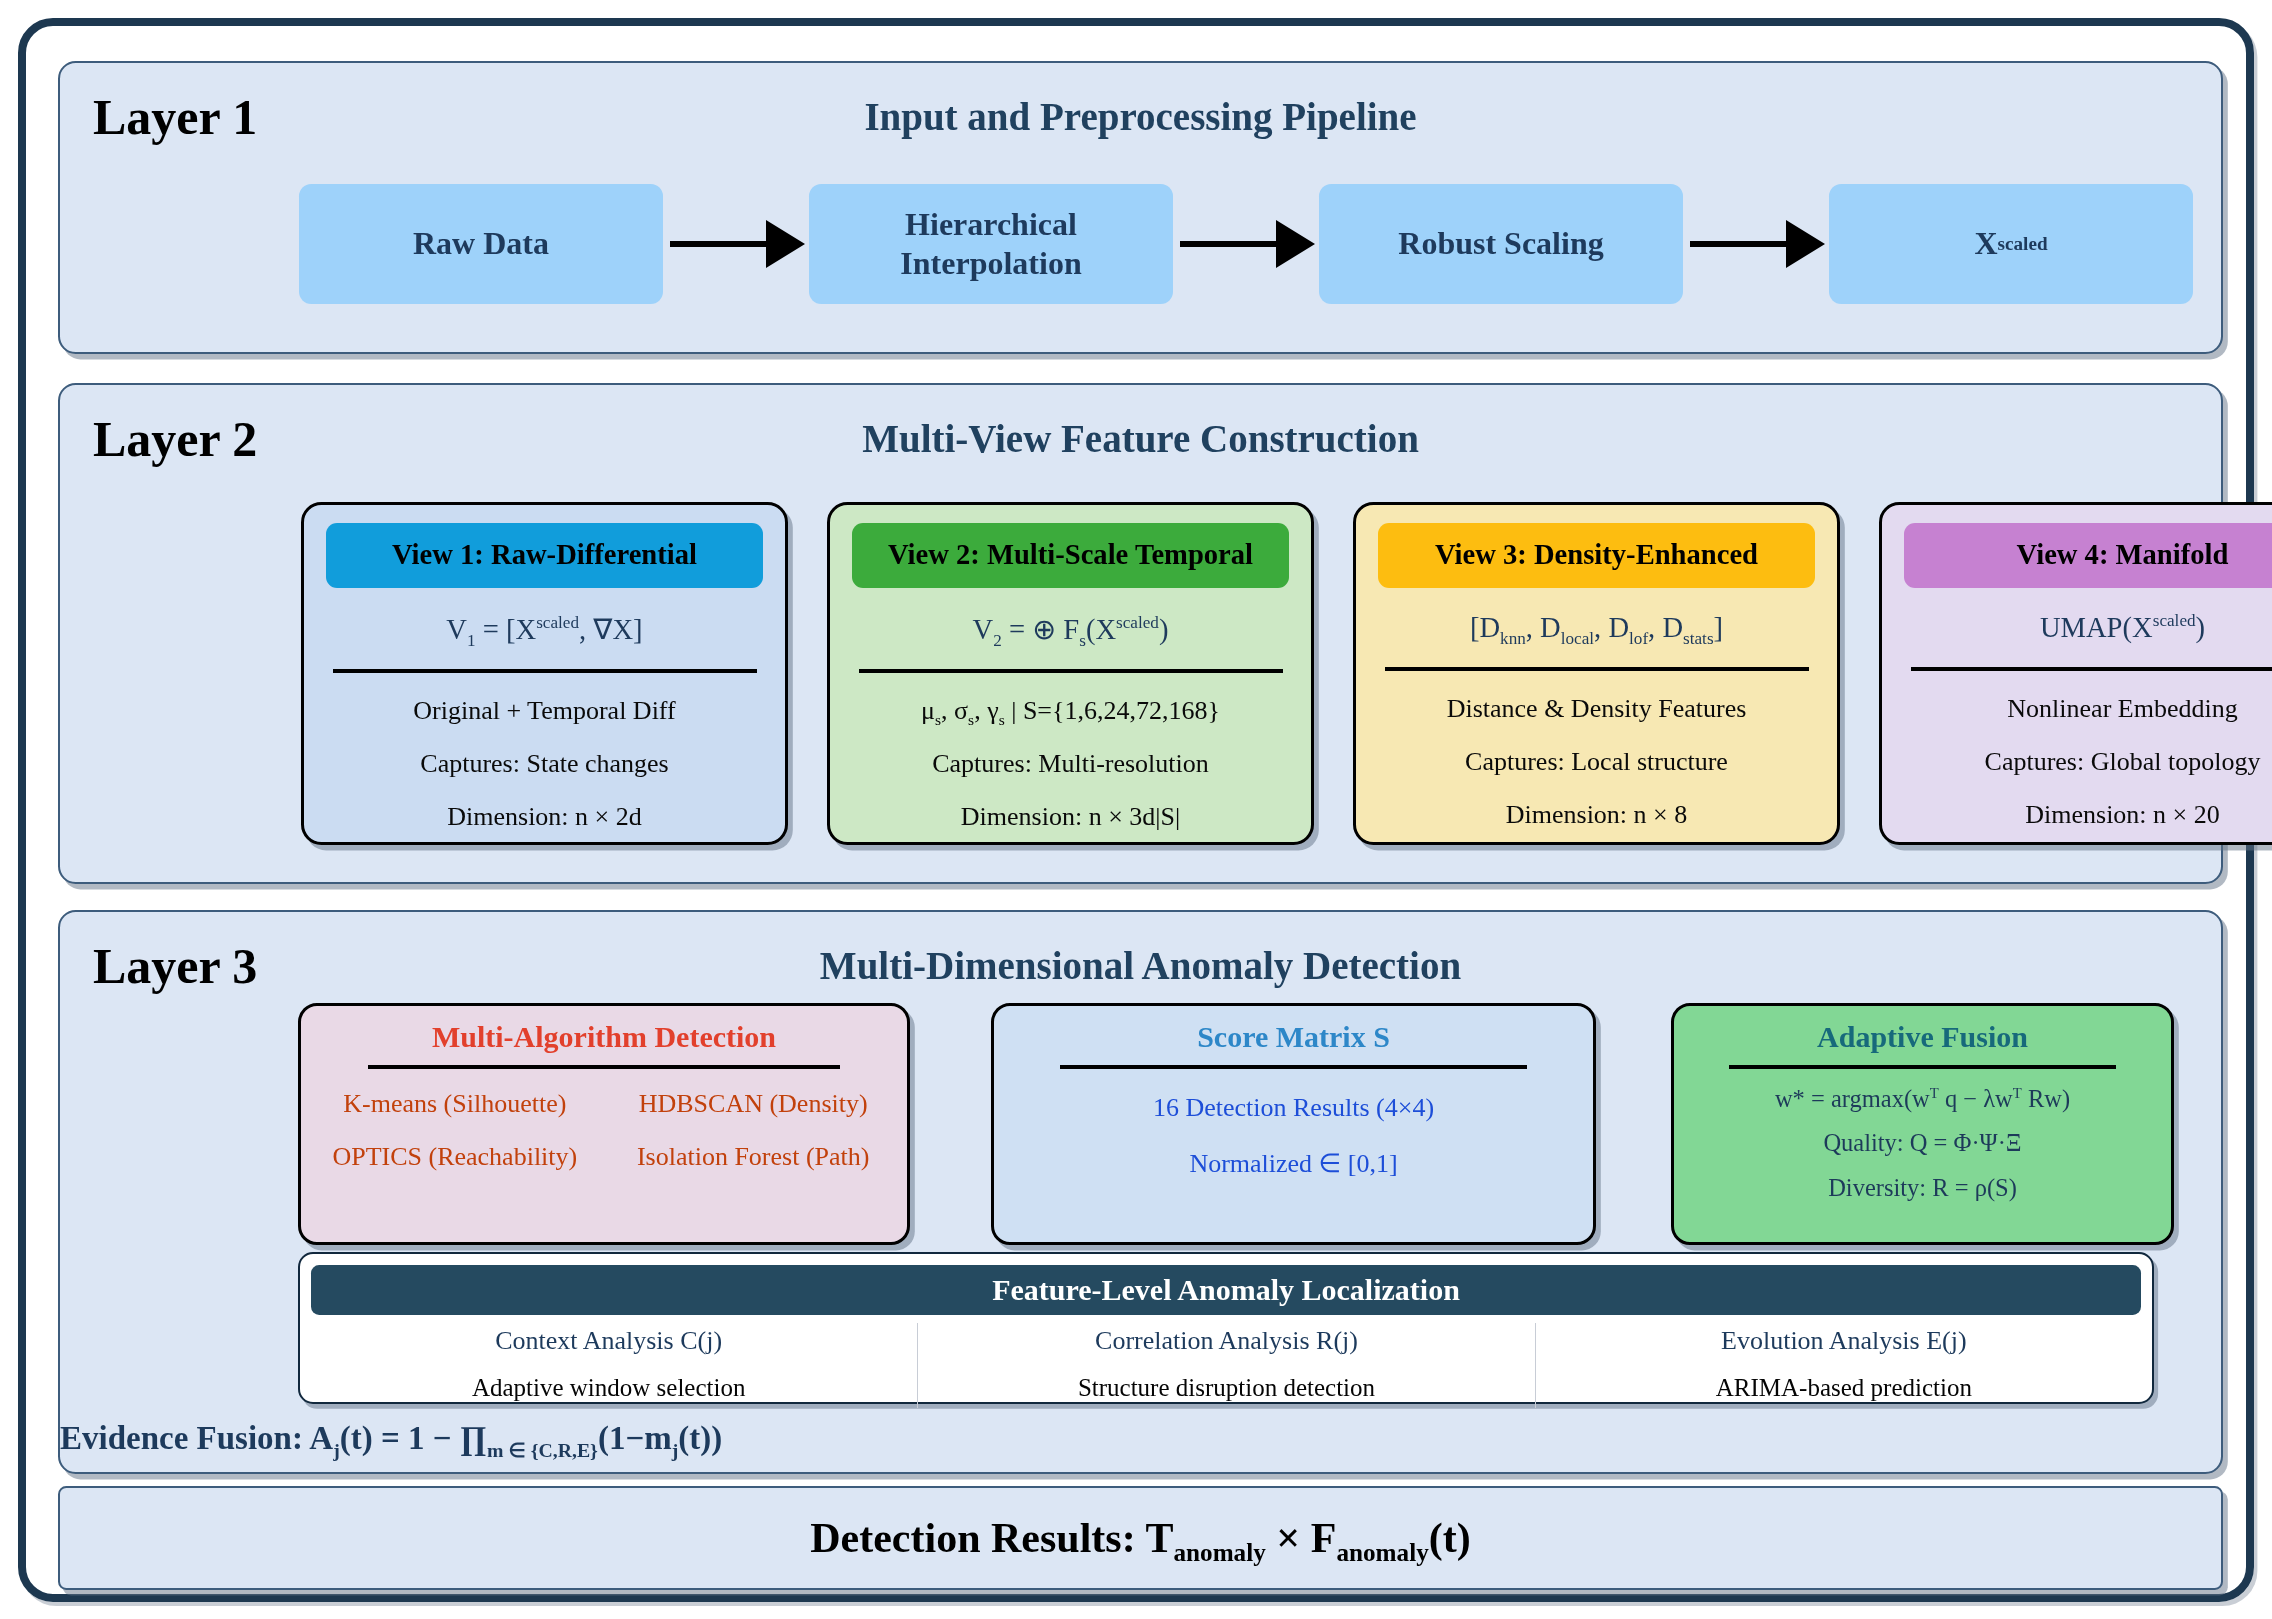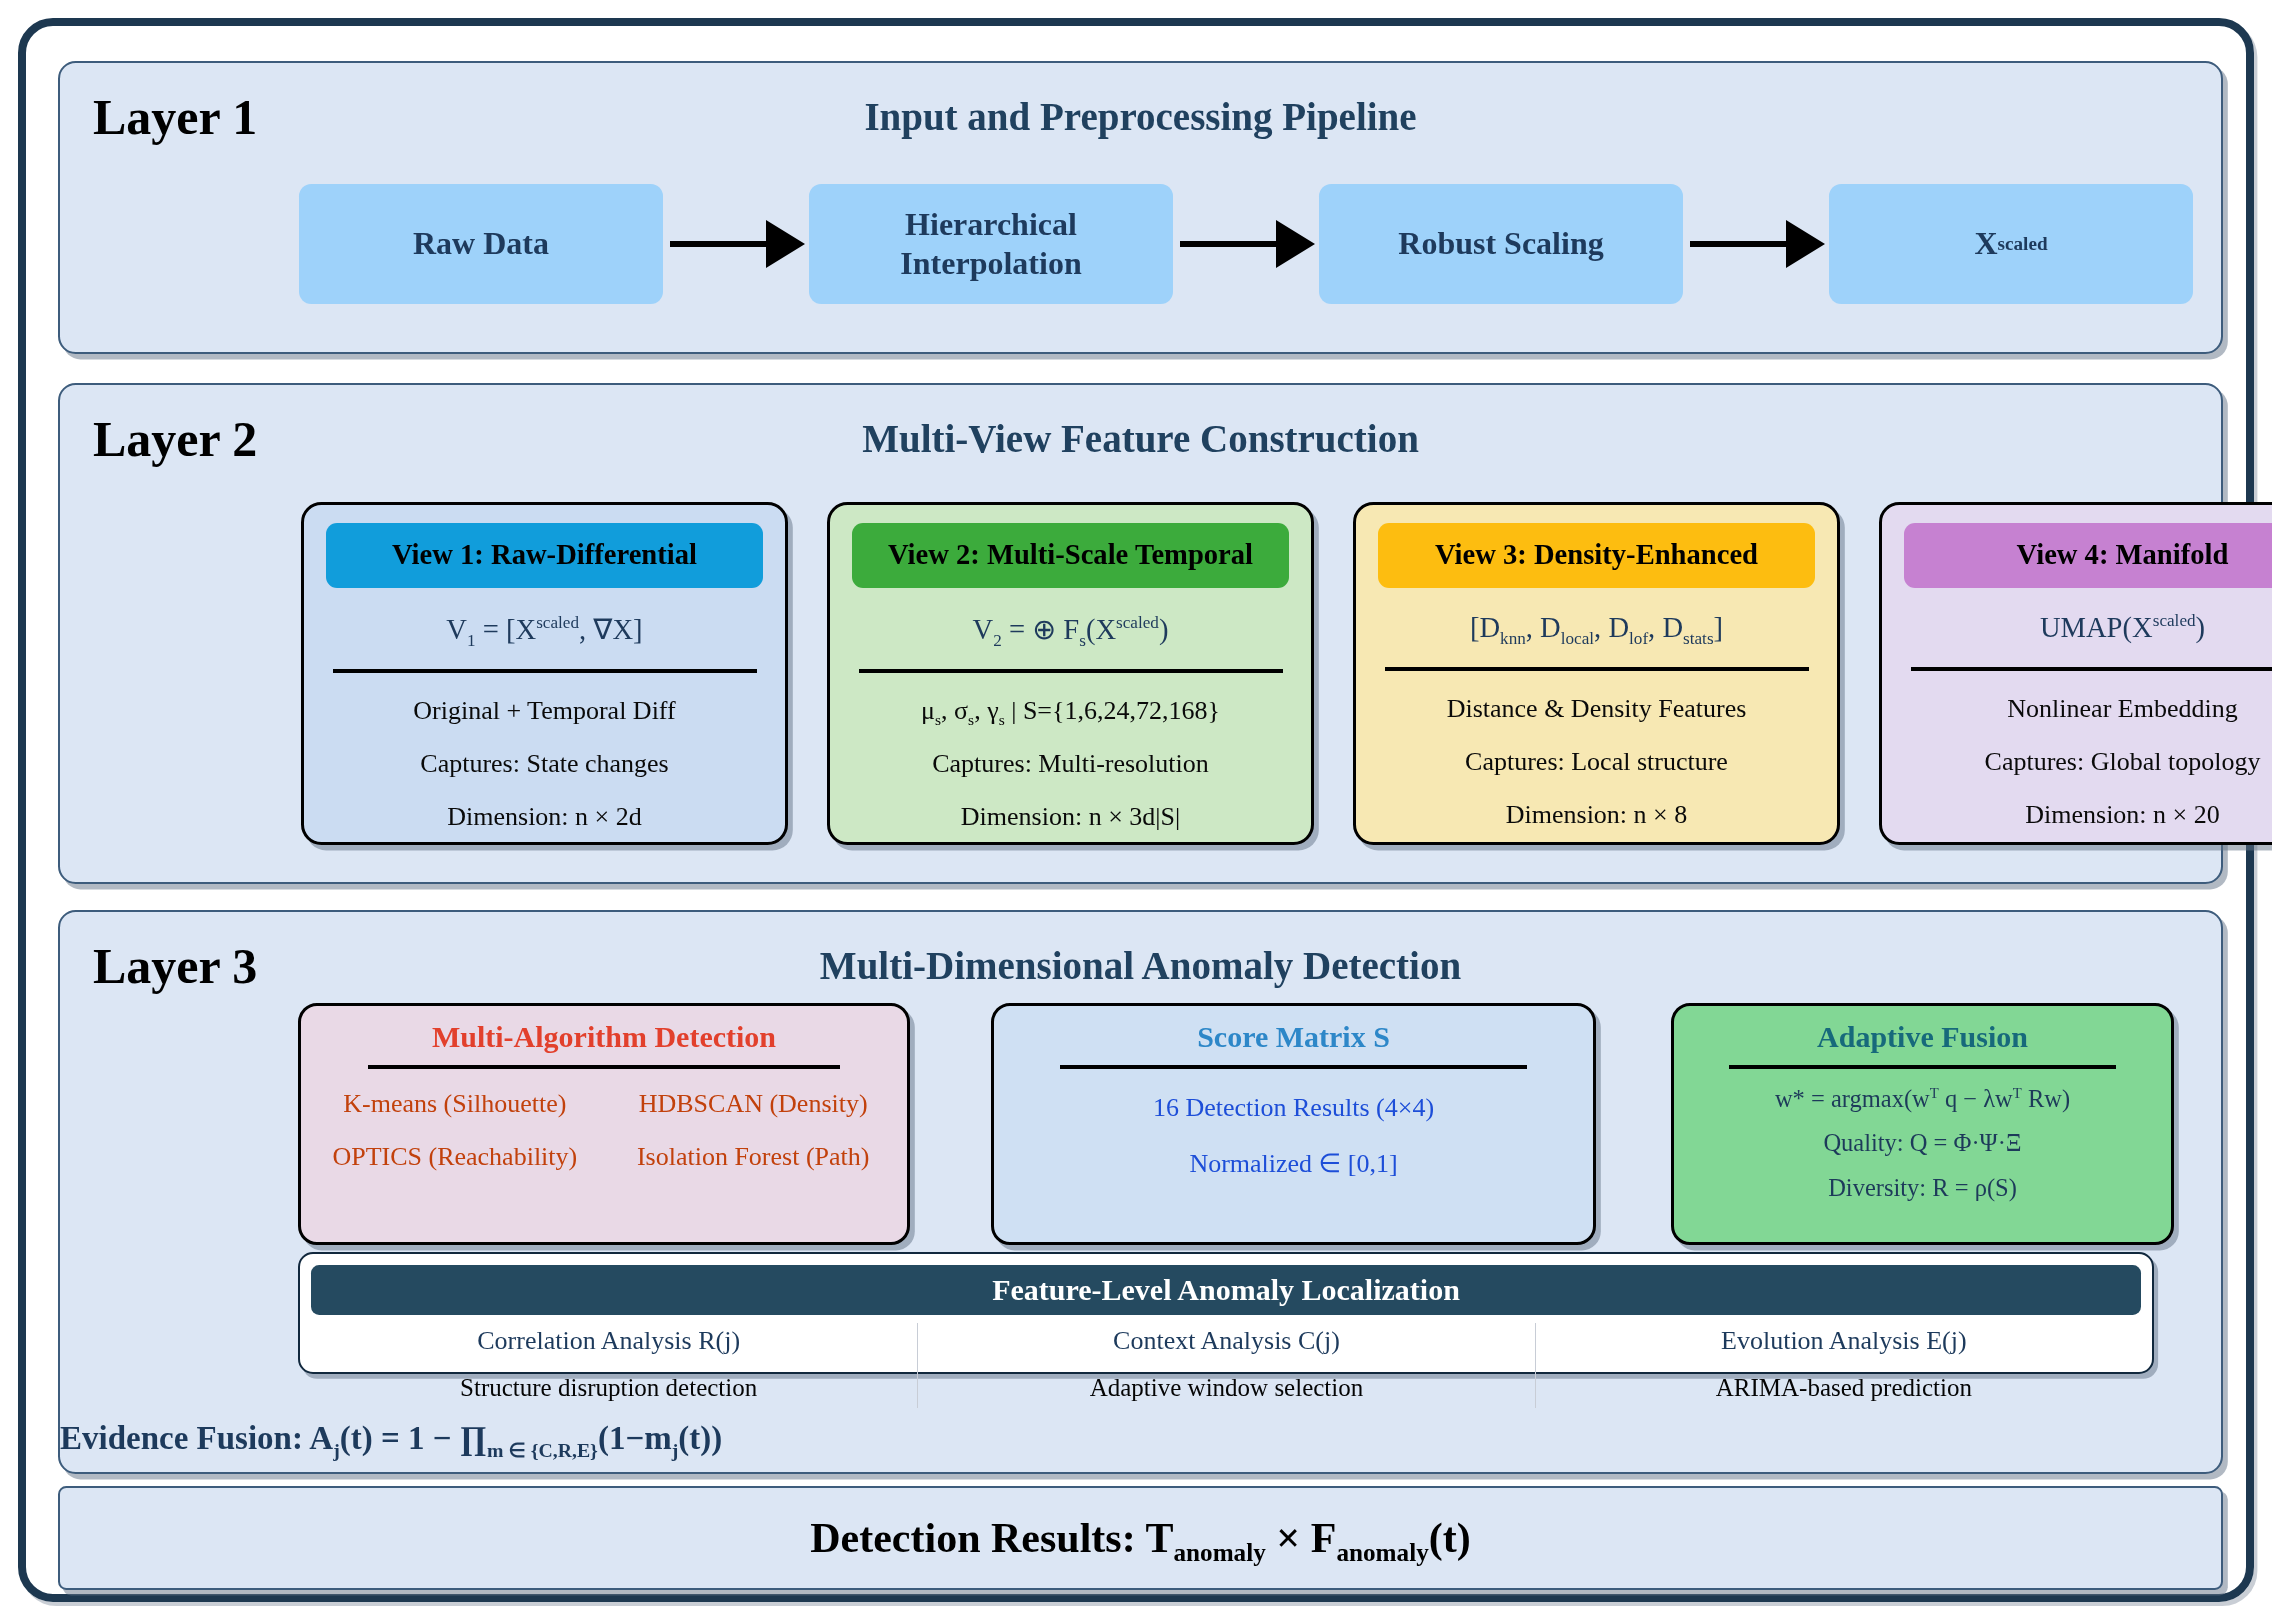--- a/index.html
+++ b/index.html
@@ -66,21 +66,21 @@
   .box-fusion{left:1611px;width:503px;background:#82d795;}
   .algo-header{font-size:30px;font-weight:bold;}
   .algo-rule{margin-top:11px;width:78%;height:4.1px;background:#000;}
   .algo-grid{margin-top:20.4px;display:grid;grid-template-columns:1fr 1fr;column-gap:17.7px;row-gap:23px;width:calc(100% - 27px);}
   .algo-grid span{font-size:26px;color:#c2410c;text-align:center;white-space:nowrap;}
   .score-line{margin-top:24.5px;font-size:26px;color:#1d4ed8;text-align:center;}
   .fusion-line{margin-top:16.3px;font-size:24.5px;color:#1d3a5a;text-align:center;}
 
   
   .loc-panel{
-    position:absolute;left:238px;top:340px;width:1856px;height:122px;box-sizing:border-box;
+    position:absolute;left:238px;top:340px;width:1856px;height:152px;box-sizing:border-box;
     background:#ffffff;border:2.7px solid #11283d;border-radius:15px;
     box-shadow:4.1px 4.8px 0 rgba(100,115,135,.5);
   }
   .loc-bar{
     margin:11px auto 0;width:calc(100% - 22px);height:50px;border-radius:8.2px;background:#254a60;
     display:flex;align-items:center;justify-content:center;
     color:#ffffff;font-size:30px;font-weight:bold;
   }
   .loc-cols{display:grid;grid-template-columns:1fr 1fr 1fr;margin-top:8.2px;}
   .loc-col{display:flex;flex-direction:column;align-items:center;padding:2.7px 0 6.8px;}
@@ -194,26 +194,26 @@
       <div class="algo-rule"></div>
       <div class="fusion-line">w* = argmax(w<sup>T</sup> q − λw<sup>T</sup> Rw)</div>
       <div class="fusion-line">Quality: Q = Φ·Ψ·Ξ</div>
       <div class="fusion-line">Diversity: R = ρ(S)</div>
     </div>
 
     <div class="loc-panel">
       <div class="loc-bar" style="background-color: rgb(37, 74, 96);">Feature-Level Anomaly Localization</div>
       <div class="loc-cols">
         <div class="loc-col">
+          <div class="loc-title">Context Analysis C(j)</div>
+          <div class="loc-sub">Adaptive window selection</div>
+        </div>
+        <div class="loc-col">
           <div class="loc-title">Correlation Analysis R(j)</div>
           <div class="loc-sub">Structure disruption detection</div>
-        </div>
-        <div class="loc-col">
-          <div class="loc-title">Context Analysis C(j)</div>
-          <div class="loc-sub">Adaptive window selection</div>
         </div>
         <div class="loc-col">
           <div class="loc-title">Evolution Analysis E(j)</div>
           <div class="loc-sub">ARIMA-based prediction</div>
         </div>
       </div>
     </div>
 
     <div class="evidence-line">Evidence Fusion: A<sub>j</sub>(t) = 1 − ∏<sub>m ∈ {C,R,E}</sub>(1−m<sub>j</sub>(t))</div>
   </section>

